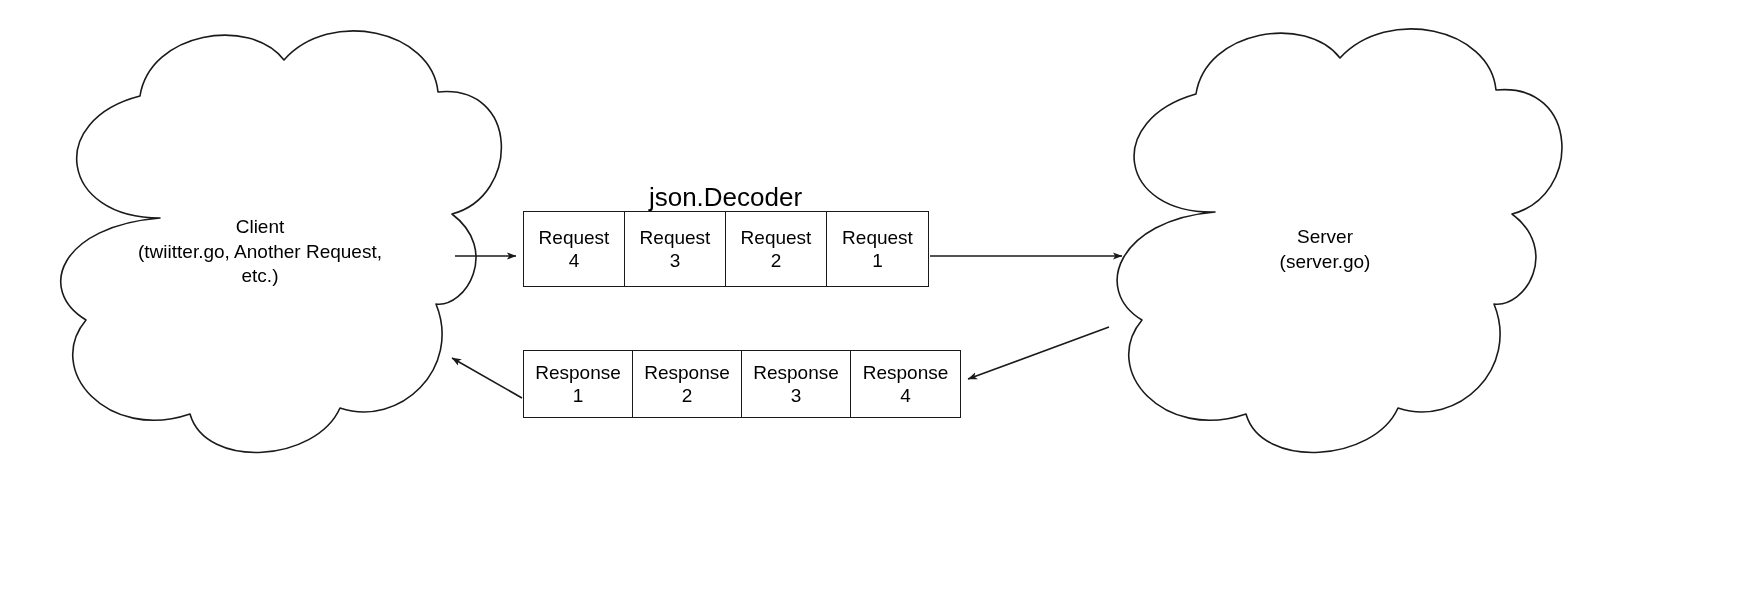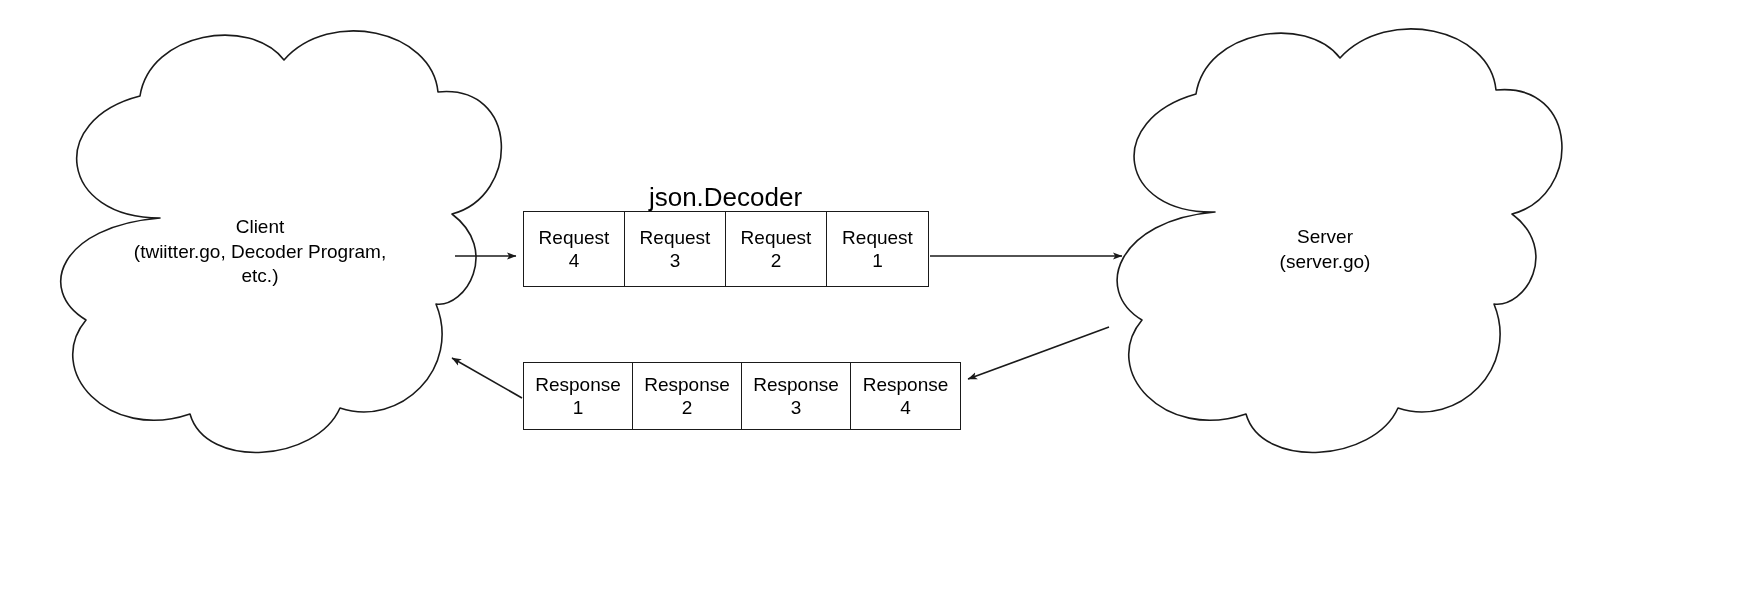--- a/index.html
+++ b/index.html
@@ -67,21 +67,21 @@
     box-sizing: border-box;
     background: #c2410c;
   }
   #request-queue {
     left: 523px;
     top: 211px;
     height: 76px;
   }
   #response-queue {
     left: 523px;
-    top: 362px;
+    top: 350px;
     height: 68px;
   }
   .cell {
     box-sizing: border-box;
     border-right: 1.4px solid #1a1a1a;
     display: flex;
     flex-direction: column;
     align-items: center;
     justify-content: center;
     font-size: 19px;
@@ -139,21 +139,21 @@
     <line x1="455" y1="256" x2="516" y2="256" stroke="#1a1a1a" stroke-width="1.6" marker-end="url(#arrowFilled)"></line>
 
     <line x1="930" y1="256" x2="1122" y2="256" stroke="#1a1a1a" stroke-width="1.6" marker-end="url(#arrowFilled)"></line>
 
     <line x1="1109" y1="327" x2="968" y2="379" stroke="#1a1a1a" stroke-width="1.6" marker-end="url(#arrowFilled)"></line>
 
     <line x1="522" y1="398" x2="452" y2="358" stroke="#1a1a1a" stroke-width="1.6" marker-end="url(#arrowFilled)"></line>
   </svg>
 
   <div class="node-label" id="client-label">Client
-(twiitter.go, Decoder Program,
+(twiitter.go, Another Request,
 etc.)</div>
 
   <div class="node-label" id="server-label">Server
 (server.go)</div>
 
   <div class="queue-title" id="decoder-title">json.Decoder</div>
 
   <div class="queue" id="request-queue">
     <div class="cell">
       <span class="cell-name">Request</span>

